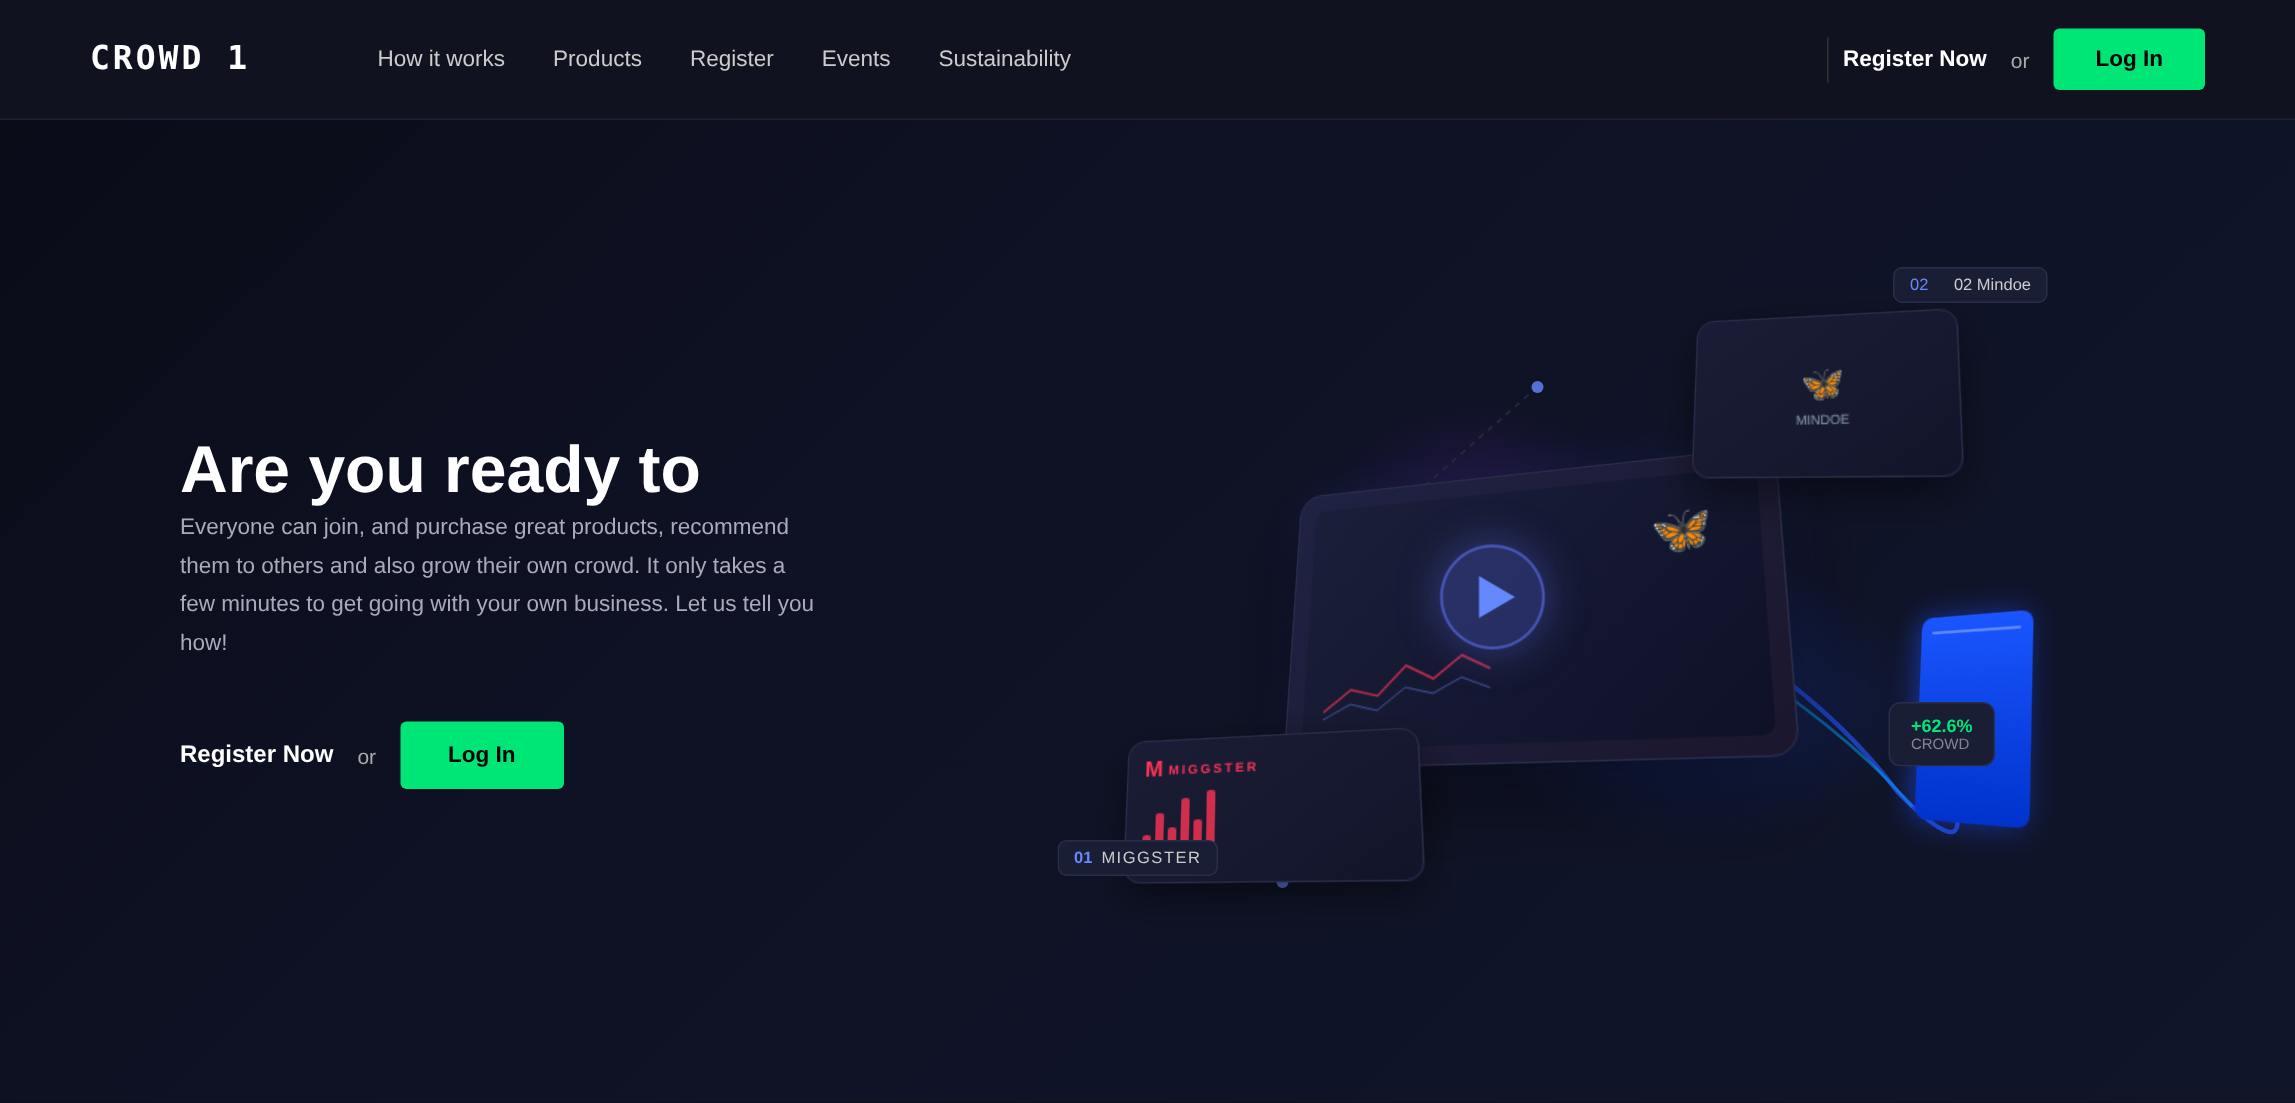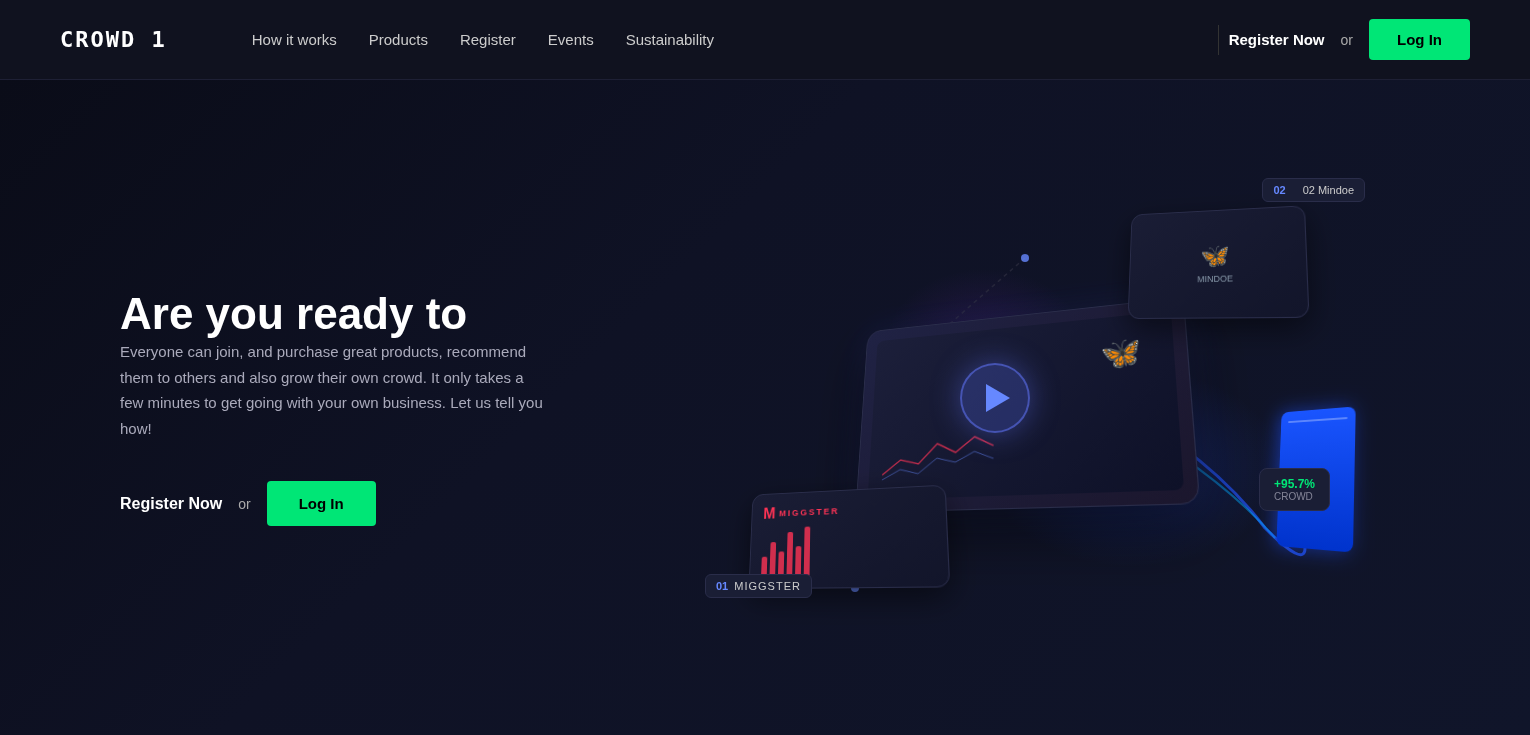--- a/index.html
+++ b/index.html
@@ -280,24 +280,24 @@
     }
     .label-tag-mindoe {
       top: 10px;
       right: 20px;
       display: flex;
       align-items: center;
       gap: 6px;
     }
     .label-tag-mindoe .tag-num {
       color: #6688ff;
-      font-weight: 700;
+      font-weight: 400;
     }
     .label-tag-miggster {
-      bottom: 50px;
+      bottom: 64px;
       left: 20px;
       display: flex;
       align-items: center;
       gap: 6px;
     }
     .label-tag-miggster .tag-num {
       color: #6688ff;
       font-weight: 700;
     }
 
@@ -453,19 +453,19 @@
       </div>
 
       <div class="label-tag label-tag-miggster">
         <span class="tag-num">01</span>
         <span style="font-size:11px; color:#ccc; letter-spacing:1px;">MIGGSTER</span>
       </div>
 
       <div class="blue-shape"></div>
 
       <div style="position:absolute; right:55px; top:300px; background:#1a1e35; border:1px solid #2a2d4a; border-radius:8px; padding:8px 14px; font-size:10px; color:#aabb;">
-        <div style="color:#00e676; font-size:12px; font-weight:700;">+95.7%</div>
+        <div style="color:#00e676; font-size:12px; font-weight:700;">+62.6%</div>
         <div>CROWD</div>
       </div>
 
     </div>
   </div>
 </section>
 
 </body></html>

